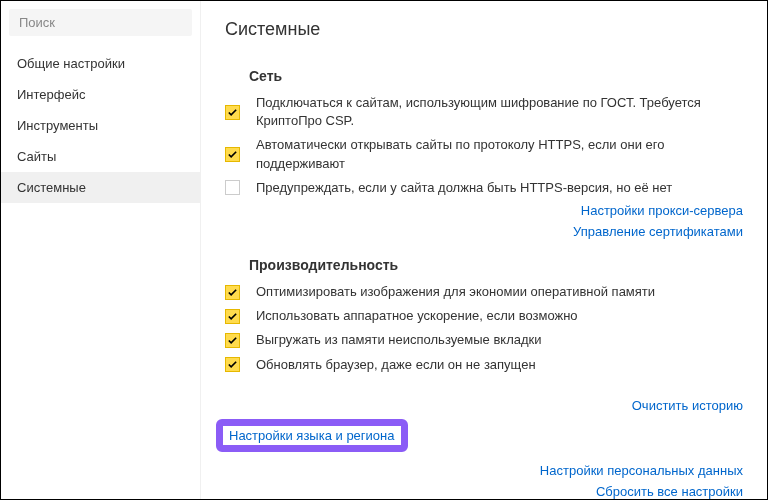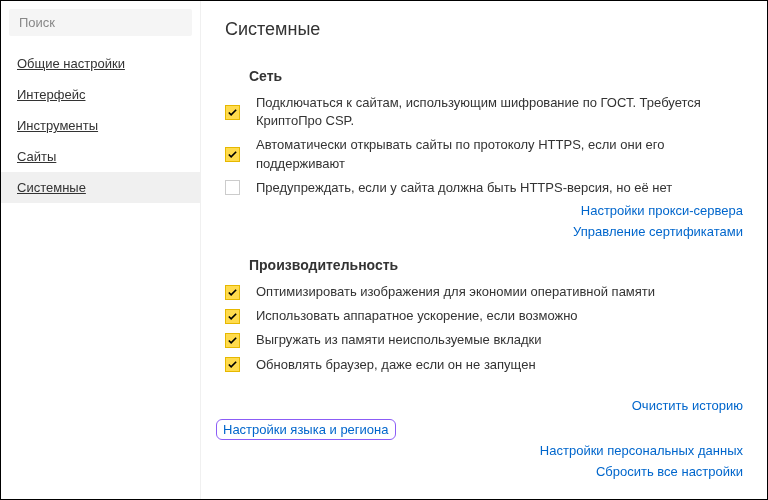--- a/index.html
+++ b/index.html
@@ -31,21 +31,20 @@
   background: #f5f5f5;
   border-radius: 2px;
   color: #888;
   font-size: 13px;
 }
 .nav-item {
   padding: 8px 16px;
   color: #333;
   cursor: pointer;
   font-size: 13px;
-  text-decoration: underline;
 }
 .nav-item.active {
   background: #f0f0f0;
 }
 .main {
   flex: 1;
   padding: 18px 24px;
   overflow-y: auto;
 }
 .page-title {
@@ -108,25 +107,25 @@
   text-align: right;
 }
 .links-group {
   margin-top: 6px;
 }
 .bottom-links {
   margin-top: 24px;
 }
 .highlight-box {
   display: inline-block;
-  border: 1px solid #8b5cf6;
+  border: 7px solid #8b5cf6;
   border-radius: 6px;
   padding: 2px 6px;
   margin-left: -9px;
-  margin-bottom: 3px;
+  margin-bottom: 11px;
 }
 .highlight-box .link {
   margin-bottom: 0;
 }
 </style>
 </head>
 <body>
 
 <div class="container">
   <div class="sidebar">

